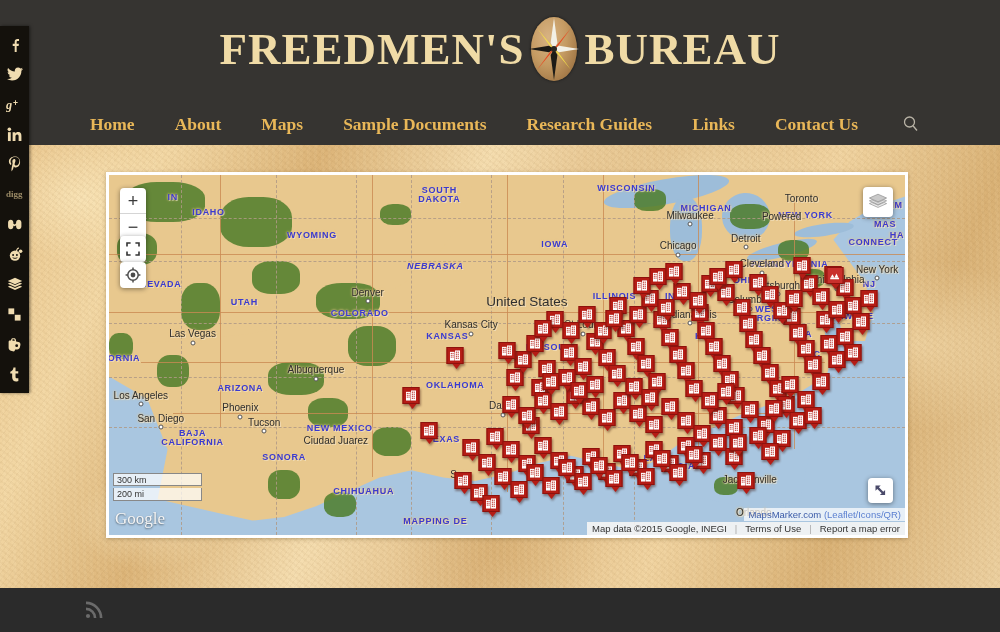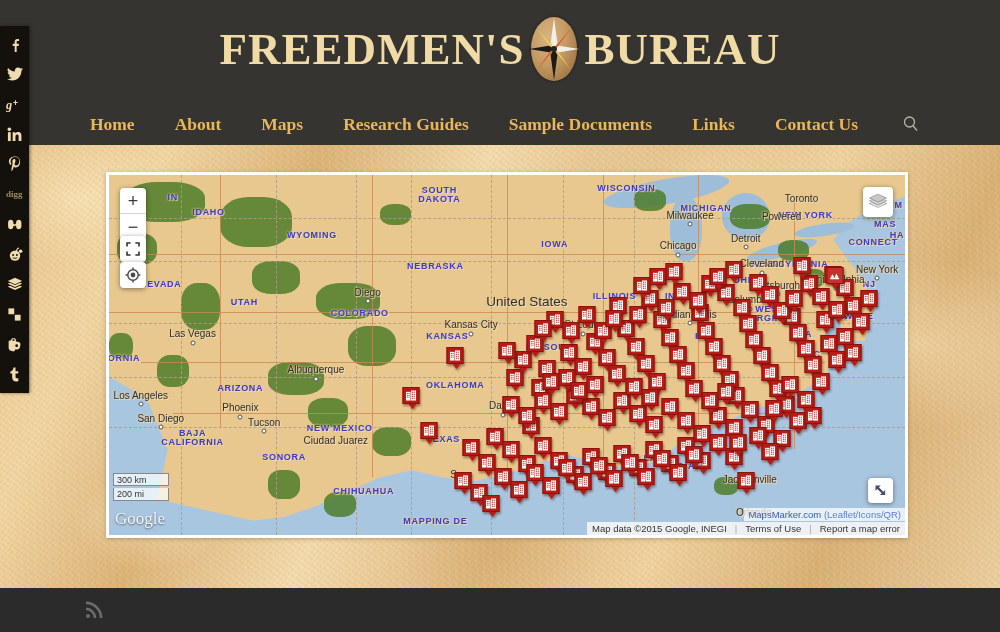--- a/index.html
+++ b/index.html
@@ -179,21 +179,21 @@
     width:26px; height:26px; display:flex; align-items:center; justify-content:center;
     font-family:"Liberation Sans", sans-serif; font-size:18px; color:#3a3a3a; line-height:1;
   }
   .zoom-btn.top{ border-bottom:1px solid #d5d5d5; }
   .fs-ctl{ left:11px; top:61px; width:26px; height:26px; }
   .loc-ctl{ left:11px; top:87px; width:26px; height:26px; }
   .layers-ctl{ right:12px; top:12px; width:30px; height:30px; border-radius:4px;}
   .collapse-ctl{ right:12px; bottom:32px; width:25px; height:25px; }
 
   
-  .scalebar{ position:absolute; left:4px; bottom:32px; width:56px; }
+  .scalebar{ position:absolute; left:4px; bottom:32px; width:89px; }
   .scale-line{
     font-family:"Liberation Sans", sans-serif; font-size:9px; color:#333;
     background:rgba(255,255,255,.72); border:1px solid #888; border-top:none;
     padding:0 3px; height:13px; line-height:12px; margin-bottom:2px;
   }
   .scale-line.first{ border-top:1px solid #888; }
   .google-logo{
     position:absolute; left:6px; bottom:6px;
     font-family:"Liberation Serif", serif; font-size:17px;
     color:#f4f4f4; letter-spacing:0px;
@@ -277,22 +277,22 @@
           </svg></span><span class="seg logo-right">BUREAU</span>
     </div>
   </div>
 </header>
 
 <nav class="site-nav">
   <div class="nav-list">
     <a class="nav-item">Home</a>
     <a class="nav-item">About</a>
     <a class="nav-item">Maps</a>
+    <a class="nav-item">Sample Documents</a>
     <a class="nav-item">Research Guides</a>
-    <a class="nav-item">Sample Documents</a>
     <a class="nav-item">Links</a>
     <a class="nav-item">Contact Us</a>
     <div class="nav-search">
       <svg width="18" height="18" viewBox="0 0 18 18">
           <circle cx="7.5" cy="7" r="5" fill="none" stroke="#b9b3a6" stroke-width="1.3"></circle>
           <line x1="11.2" y1="11" x2="15" y2="15.5" stroke="#b9b3a6" stroke-width="1.3"></line>
         </svg>
     </div>
   </div>
 </nav>
@@ -452,21 +452,21 @@
         </div>
         <div class="mlabel state" style="left: 75%; top: 9.5%; text-align: center; line-height: 1.05;">
           <div>MICHIGAN</div>
         </div>
         <div class="mlabel state" style="left: 25.5%; top: 17%; text-align: center; line-height: 1.05;">
           <div>WYOMING</div>
         </div>
         <div class="mlabel state" style="left: 56%; top: 19.5%; text-align: center; line-height: 1.05;">
           <div>IOWA</div>
         </div>
-        <div class="mlabel state" style="left: 41%; top: 25.5%; text-align: center; line-height: 1.05;">
+        <div class="mlabel state" style="left: 41%; top: 25.5%; text-align: center; line-height: 1.05; font-style: italic;">
           <div>NEBRASKA</div>
         </div>
         <div class="mlabel state" style="left: 6.5%; top: 30.5%; text-align: center; line-height: 1.05;">
           <div>NEVADA</div>
         </div>
         <div class="mlabel state" style="left: 17%; top: 35.5%; text-align: center; line-height: 1.05;">
           <div>UTAH</div>
         </div>
         <div class="mlabel state" style="left: 31.5%; top: 38.5%; text-align: center; line-height: 1.05;">
           <div>COLORADO</div>
@@ -569,21 +569,21 @@
         <div class="mlabel city" style="left: 80%; top: 17.5%;">Detroit</div>
         <div class="citydot" style="left: 80%; top: 20.1%;"></div>
         <div class="mlabel city" style="left: 82%; top: 24.5%;">Cleveland</div>
         <div class="citydot" style="left: 82%; top: 27.1%;"></div>
         <div class="mlabel city" style="left: 84%; top: 30.5%;">Pittsburgh</div>
         <div class="citydot" style="left: 84%; top: 33.1%;"></div>
         <div class="mlabel city" style="left: 91.5%; top: 29%;">Philadelphia</div>
         <div class="citydot" style="left: 91.5%; top: 31.6%;"></div>
         <div class="mlabel city" style="left: 96.5%; top: 26%;">New York</div>
         <div class="citydot" style="left: 96.5%; top: 28.6%;"></div>
-        <div class="mlabel city" style="left: 32.5%; top: 32.5%;">Diego</div>
+        <div class="mlabel city" style="left: 32.5%; top: 32.5%;">Denver</div>
         <div class="citydot" style="left: 32.5%; top: 35.1%;"></div>
         <div class="mlabel city" style="left: 73%; top: 38.5%;">Indianapolis</div>
         <div class="citydot" style="left: 73%; top: 41.1%;"></div>
         <div class="mlabel city" style="left: 80.5%; top: 34.5%;">Columbus</div>
         <div class="citydot" style="left: 80.5%; top: 37.1%;"></div>
         <div class="mlabel city" style="left: 45.5%; top: 41.5%;">Kansas City</div>
         <div class="citydot" style="left: 45.5%; top: 44.1%;"></div>
         <div class="mlabel city" style="left: 59.5%; top: 41.5%;">St Louis</div>
         <div class="citydot" style="left: 59.5%; top: 44.1%;"></div>
         <div class="mlabel city" style="left: 10.5%; top: 44%;">Las Vegas</div>

